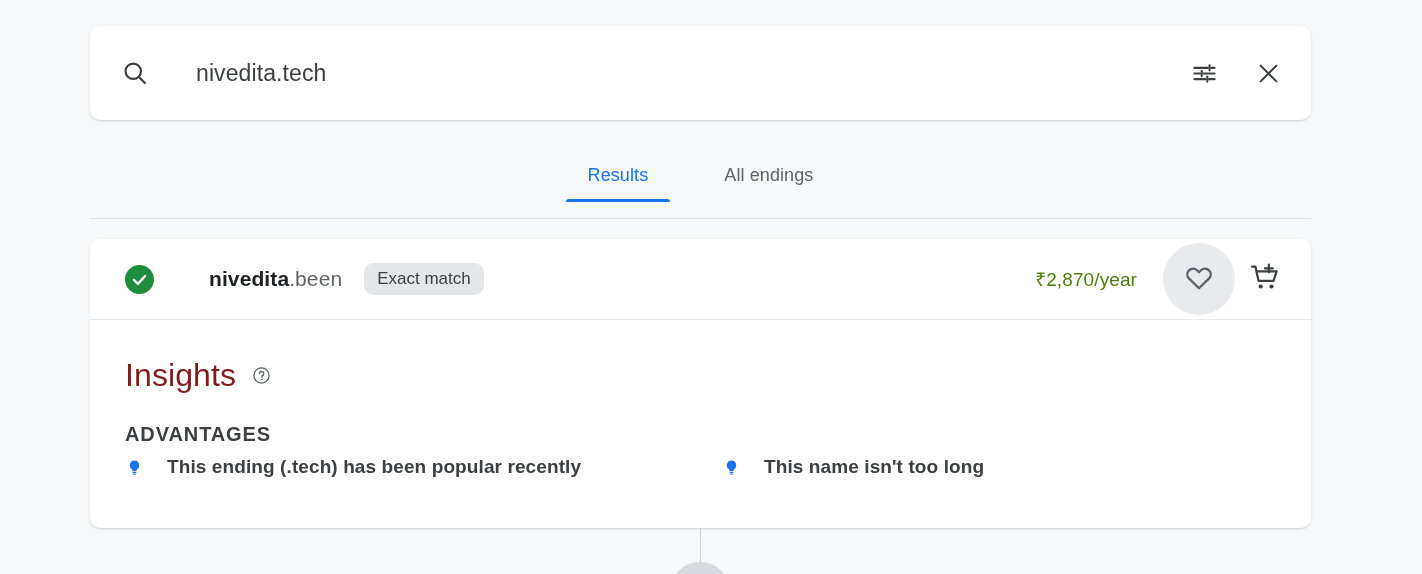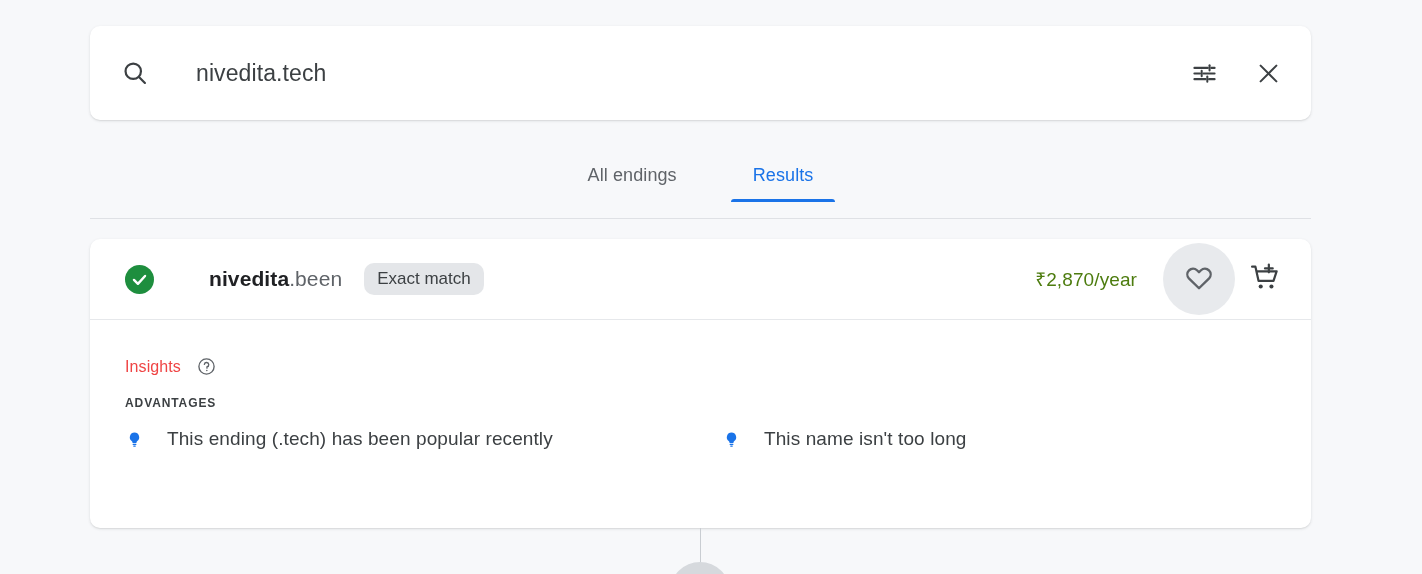--- a/index.html
+++ b/index.html
@@ -227,47 +227,48 @@
     padding: 37px 35px 0 35px;
   }
 
   .insights-head {
     display: flex;
     align-items: center;
     gap: 16px;
   }
 
   .insights-title {
-    font-size: 16px;
-    color: #ef4444;
+    font-size: 32px;
+    color: #7f1d1d;
     letter-spacing: 0.1px;
   }
 
   .help-icon {
     width: 19px;
     height: 19px;
     color: #5f6368;
     display: flex;
     align-items: center;
     justify-content: center;
     cursor: pointer;
   }
 
   .adv-label {
-    margin-top: 20px;
-    font-size: 12px;
+    margin-top: 29px;
+    font-size: 20px;
     font-weight: bold;
     letter-spacing: 0.9px;
     color: #3c4043;
   }
 
   .adv-grid {
-    margin-top: 18px;
+    margin-top: 10px;
     display: flex;
     align-items: flex-start;
+    font-weight: bold;
   }
 
   .adv-item {
     display: flex;
     align-items: center;
   }
   .adv-item.col1 { width: 597px; }
 
   .bulb-icon {
     width: 18px;
@@ -339,26 +340,26 @@
       <svg width="27" height="27" viewBox="0 0 24 24" fill="none" stroke="currentColor" stroke-width="1.8" stroke-linecap="round">
         <line x1="5" y1="5" x2="19" y2="19"></line>
         <line x1="19" y1="5" x2="5" y2="19"></line>
       </svg>
     </button>
   </div>
 </div>
 
 <div class="tabs-wrap">
   <div class="tabs">
-    <button class="tab">
-      <span>All endings</span>
-    </button>
     <button class="tab active">
       <span>Results</span>
       <span class="tab-underline"></span>
+    </button>
+    <button class="tab">
+      <span>All endings</span>
     </button>
   </div>
   <div class="tabs-rule"></div>
 </div>
 
 <div class="result-card">
 
   <div class="result-row">
     <span class="status-check">
       <svg width="19" height="19" viewBox="0 0 24 24" fill="none" stroke="#ffffff" stroke-width="3" stroke-linecap="round" stroke-linejoin="round">

